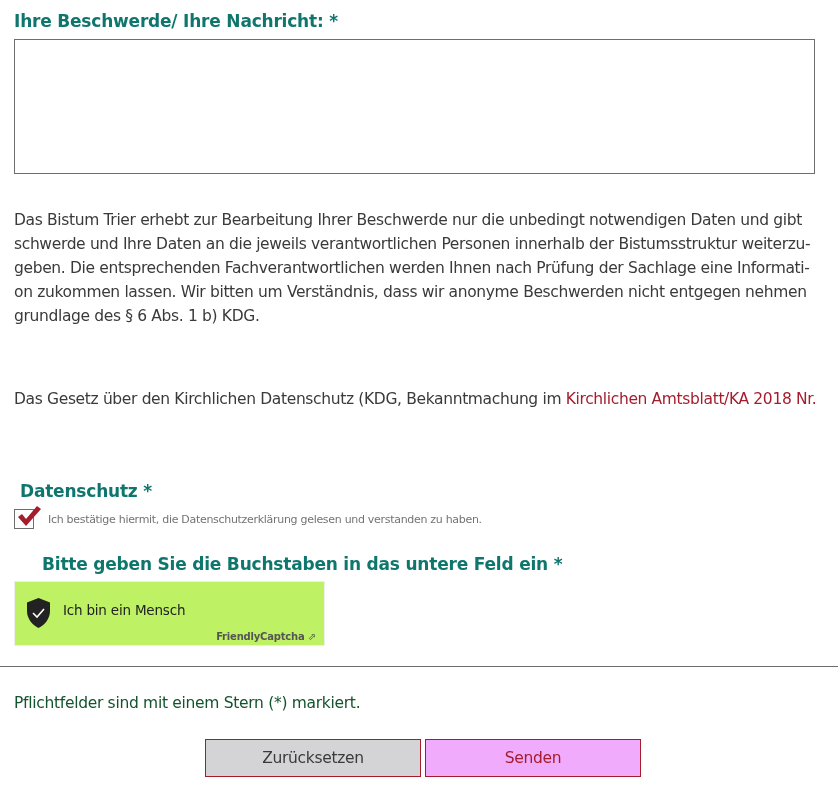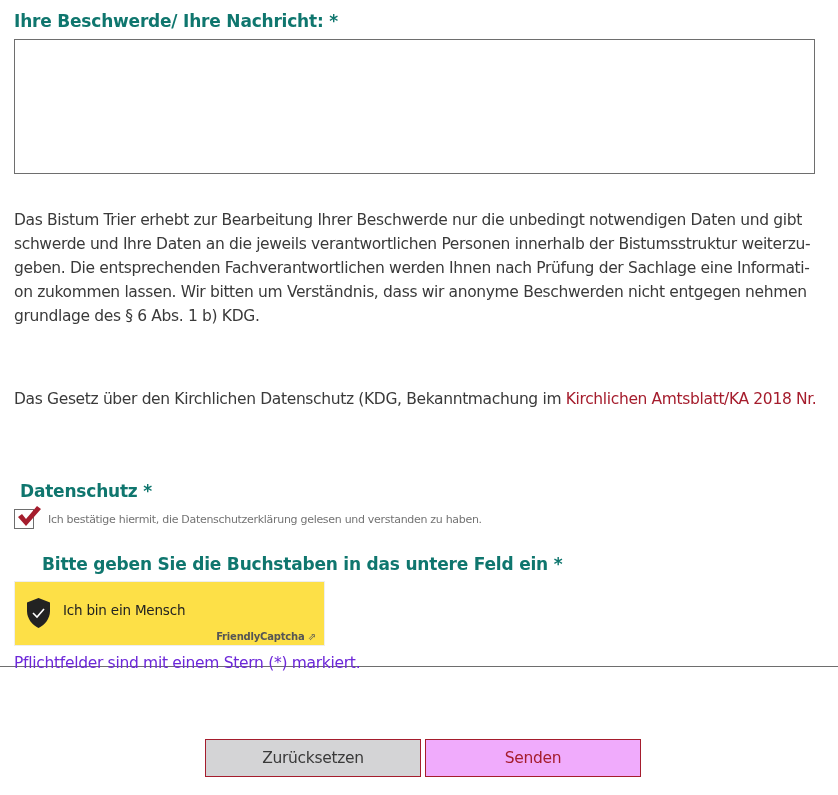--- a/index.html
+++ b/index.html
@@ -26,26 +26,26 @@
     .checkbox {
       left: 14px; top: 509px; width: 20px; height: 20px; border: 1px solid #6e6e6e;
       box-sizing: border-box; background: #fff;
     }
     .checkmark { position: absolute; left: 1px; top: -6px; }
     .check-label {
       left: 48px; top: 509px; font-size: 11px; color: #737373; letter-spacing: -0.3px; line-height: 22px;
     }
     .captcha {
       left: 14px; top: 581px; width: 311px; height: 65px; border: 1px solid #eeeeee;
-      box-sizing: border-box; background: #fde047;
+      box-sizing: border-box; background: #bef264;
     }
     .captcha-text { left: 48px; top: 20px; font-size: 13.5px; color: #222; letter-spacing: -0.2px; }
     .captcha-brand { right: 8px; bottom: 3px; font-size: 10px; color: #555; font-weight: bold; letter-spacing: -0.2px; }
     .divider { left: 0; top: 666px; width: 838px; height: 0; border-top: 1px solid #6e6e6e; }
-    .note { left: 14px; top: 654px; font-size: 15.5px; color: #6d28d9; letter-spacing: -0.3px; }
+    .note { left: 14px; top: 694px; font-size: 15.5px; color: #14532d; letter-spacing: -0.3px; }
     .btn {
       top: 739px; width: 216px; height: 38px; box-sizing: border-box;
       border: 1px solid #a51d2d; font-family: "DejaVu Sans", "Liberation Sans", sans-serif;
       font-size: 15.5px; letter-spacing: -0.3px; padding: 0; cursor: pointer;
       display: flex; align-items: center; justify-content: center;
     }
     .btn-reset { left: 205px; background: #d4d4d6; color: #3a3a3a; }
     .btn-send { left: 425px; background: #f0abfc; color: #a51d2d; }
   </style>
 </head>

